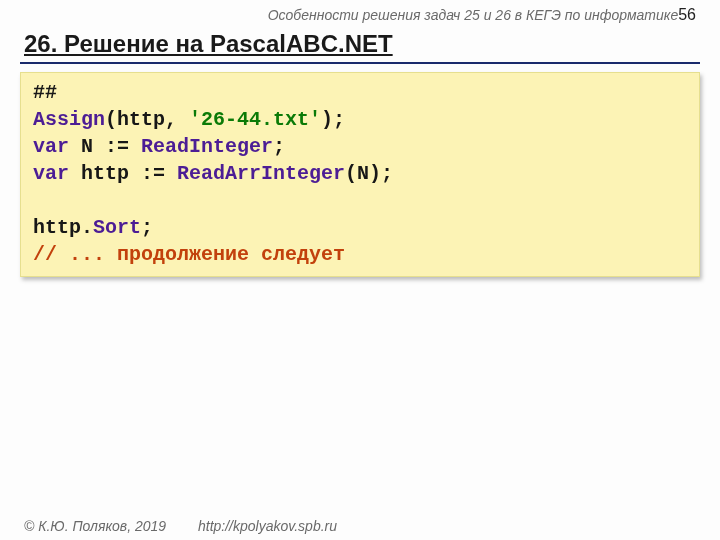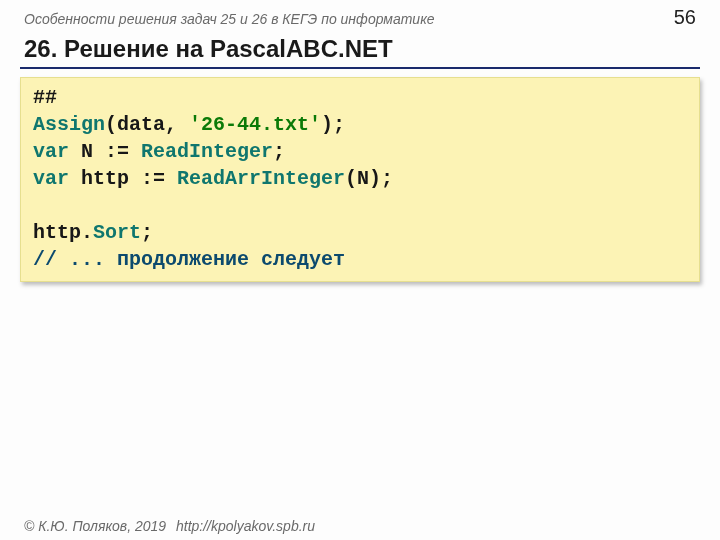--- a/index.html
+++ b/index.html
@@ -6,85 +6,86 @@
   html, body { width: 720px; height: 540px; }
   body {
     background: #fdfdfd;
     font-family: Arial, Helvetica, sans-serif;
     position: relative;
     overflow: hidden;
   }
   .header-row {
     padding: 6px 24px 2px 24px;
     display: flex;
-    justify-content: space-between;
+    justify-content: flex-end;
     align-items: baseline;
   }
   .header-left {
     font-style: italic;
     color: #6a6a6a;
     font-size: 14px;
   }
   .header-right {
-    font-size: 20px;
+    font-size: 16px;
     color: #222;
   }
   .title {
     font-size: 24px;
     font-weight: bold;
     color: #1a1a1a;
     padding: 4px 24px 2px 24px;
+    text-decoration: underline;
   }
   .hr-rule {
     margin: 2px 20px 8px 20px;
     height: 0;
     border: none;
     border-top: 2px solid #1a2a6c;
   }
   .codebox {
     margin: 0 20px;
     background: #fcf3b5;
     border: 1px solid #e6df8f;
     box-shadow: 2px 3px 4px rgba(0,0,0,0.25);
     padding: 6px 12px 8px 12px;
     font-family: "Courier New", Courier, monospace;
     font-size: 20px;
     font-weight: bold;
     line-height: 1.35;
     white-space: pre;
     color: #222;
   }
-  .tok-blue   { color: #0f766e; }
+  .tok-blue   { color: #4c1d95; }
   .tok-green  { color: #0b7a07; margin-top: 12px; }
   .tok-black  { color: #171717; }
-  .tok-comment{ color: #0c4a6e; }
+  .tok-comment{ color: #c2410c; }
 
   .footer {
     position: absolute;
     left: 0; right: 0; bottom: 6px;
     padding: 0 24px;
     font-style: italic;
     color: #6a6a6a;
     font-size: 14px;
   }
-  .footer .url { color: #6a6a6a; margin-left: 6px; font-style: italic; }
+  .footer .url { color: #6a6a6a; margin-left: 28px; font-style: italic; }
 </style>
 </head>
 <body>
 
 <div class="header-row">
   <div class="header-left">Особенности решения задач 25 и 26 в КЕГЭ по информатике</div>
   <div class="header-right">56</div>
 </div>
 
 <div class="title">26. Решение на PascalABC.NET</div>
 <hr class="hr-rule">
 
 <div class="codebox"><span><span class="tok-black">##</span></span>
-<span><span class="tok-blue">Assign</span><span class="tok-black">(data, </span><span class="tok-green">'26-44.txt'</span><span class="tok-black">);</span></span>
+<span><span class="tok-blue">Assign</span><span class="tok-black">(http, </span><span class="tok-green">'26-44.txt'</span><span class="tok-black">);</span></span>
 <span><span class="tok-blue">var</span><span class="tok-black"> N := </span><span class="tok-blue">ReadInteger</span><span class="tok-black">;</span></span>
 <span><span class="tok-blue">var</span><span class="tok-black"> http := </span><span class="tok-blue">ReadArrInteger</span><span class="tok-black">(N);</span></span>
 <span></span>
 <span><span class="tok-black">http.</span><span class="tok-blue">Sort</span><span class="tok-black">;</span></span>
 <span class="tok-comment">// ... продолжение следует</span></div>
 
 <div class="footer">
   <span>© К.Ю. Поляков, 2019</span>
   <span class="url">http://kpolyakov.spb.ru</span>
 </div>

